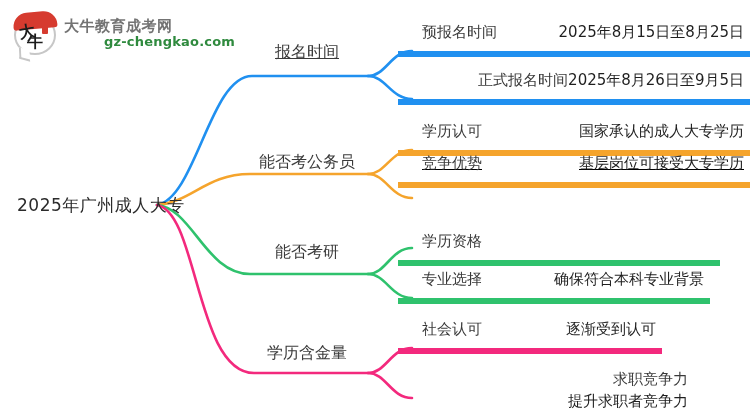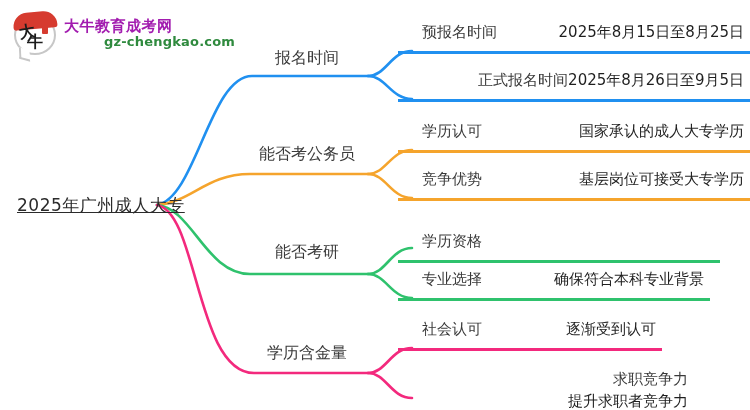--- a/index.html
+++ b/index.html
@@ -20,54 +20,54 @@
   .ch-da{position:absolute;left:5px;top:9px;font-size:16px;font-weight:700;color:#1c1c1c;
          transform:rotate(-10deg);}
   .ch-niu{position:absolute;left:13px;top:19px;font-size:16px;font-weight:700;color:#1c1c1c;}
   .seal{position:absolute;left:28px;top:13px;width:6px;height:8px;border-radius:1px;}
   .logo-text{display:flex;flex-direction:column;line-height:1.15;}
   .logo-title{font-size:15px;font-weight:700;letter-spacing:0.5px;}
   .logo-domain{font-size:13px;font-weight:700;letter-spacing:0.2px;}
   
   .links{position:absolute;left:0;top:0;width:750px;height:410px;}
   .root-node{position:absolute;left:17px;top:194px;width:140px;font-size:17px;
-             color:#2b2b2b;letter-spacing:0.5px;white-space:nowrap;text-decoration:underline;}
+             color:#2b2b2b;letter-spacing:0.5px;white-space:nowrap;}
   .branch-label{position:absolute;left:245px;width:124px;text-align:center;
                 font-size:16px;color:#3a3a3a;white-space:nowrap;}
-  .bl0{top:48px;} .bl1{top:144px;} .bl2{top:242px;} .bl3{top:343px;}
+  .bl0{top:42px;text-decoration:underline;} .bl1{top:152px;} .bl2{top:242px;} .bl3{top:343px;}
   .leaf-row{position:absolute;left:398px;display:flex;justify-content:space-between;
             align-items:flex-end;line-height:22px;padding:0 6px 8px 24px;
-            border-bottom:3px solid #84cc16;box-sizing:border-box;font-size:15px;white-space:nowrap;}
+            border-bottom:6px solid #84cc16;box-sizing:border-box;font-size:15px;white-space:nowrap;}
   .leaf-label{color:#3a3a3a;}
   .leaf-value{color:#1f1f1f;}
   .r00{top:21px;width:352px;}
   .r01{top:69px;width:352px;}
   .r10{top:120px;width:352px;}
-  .r11{top:168px;width:352px;}
+  .r11{top:152px;width:352px;text-decoration:underline;}
   .r20{top:230px;width:322px;}
   .r21{top:268px;width:312px;}
   .r30{top:318px;width:264px;}
   .r31{top:368px;width:296px;}
 </style>
 </head>
 <body>
 
 <div class="stage">
 
   <div class="logo">
     <div class="logo-icon">
       <div class="bubble"></div>
       <div class="bubble-tail"></div>
       <div class="hat" style="background: rgb(214, 59, 47);"></div>
       <span class="ch-da">大</span>
       <span class="ch-niu">牛</span>
       <div class="seal" style="background: rgb(214, 59, 47);"></div>
     </div>
     <div class="logo-text">
-      <span class="logo-title" style="color: #a21caf;">大牛教育成考网</span>
+      <span class="logo-title" style="color: #737373;">大牛教育成考网</span>
       <span class="logo-domain" style="color: rgb(47, 138, 62); margin-left: 40px;">gz-chengkao.com</span>
     </div>
   </div>
 
   <svg class="links" viewBox="0 0 750 410" fill="none" stroke-width="2.6" stroke-linecap="round">
     <path d="M157 205 C196 198, 210 76, 252 76 H368" stroke="#2090f0"></path>
     <path d="M368 76 C386 76, 391 51, 412 51" stroke="#2090f0"></path>
     <path d="M368 76 C386 76, 391 99, 412 99" stroke="#2090f0"></path>
     <path d="M157 205 C192 202, 206 174, 250 174 H368" stroke="#f5a42c"></path>
     <path d="M368 174 C386 174, 391 150, 412 150" stroke="#f5a42c"></path>

